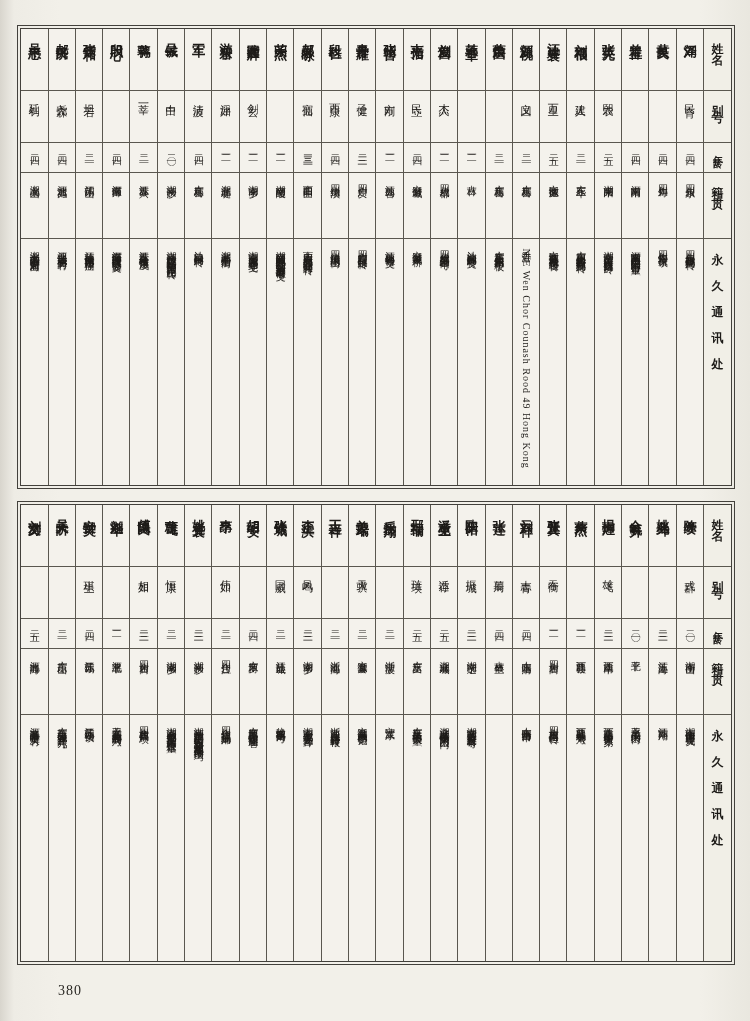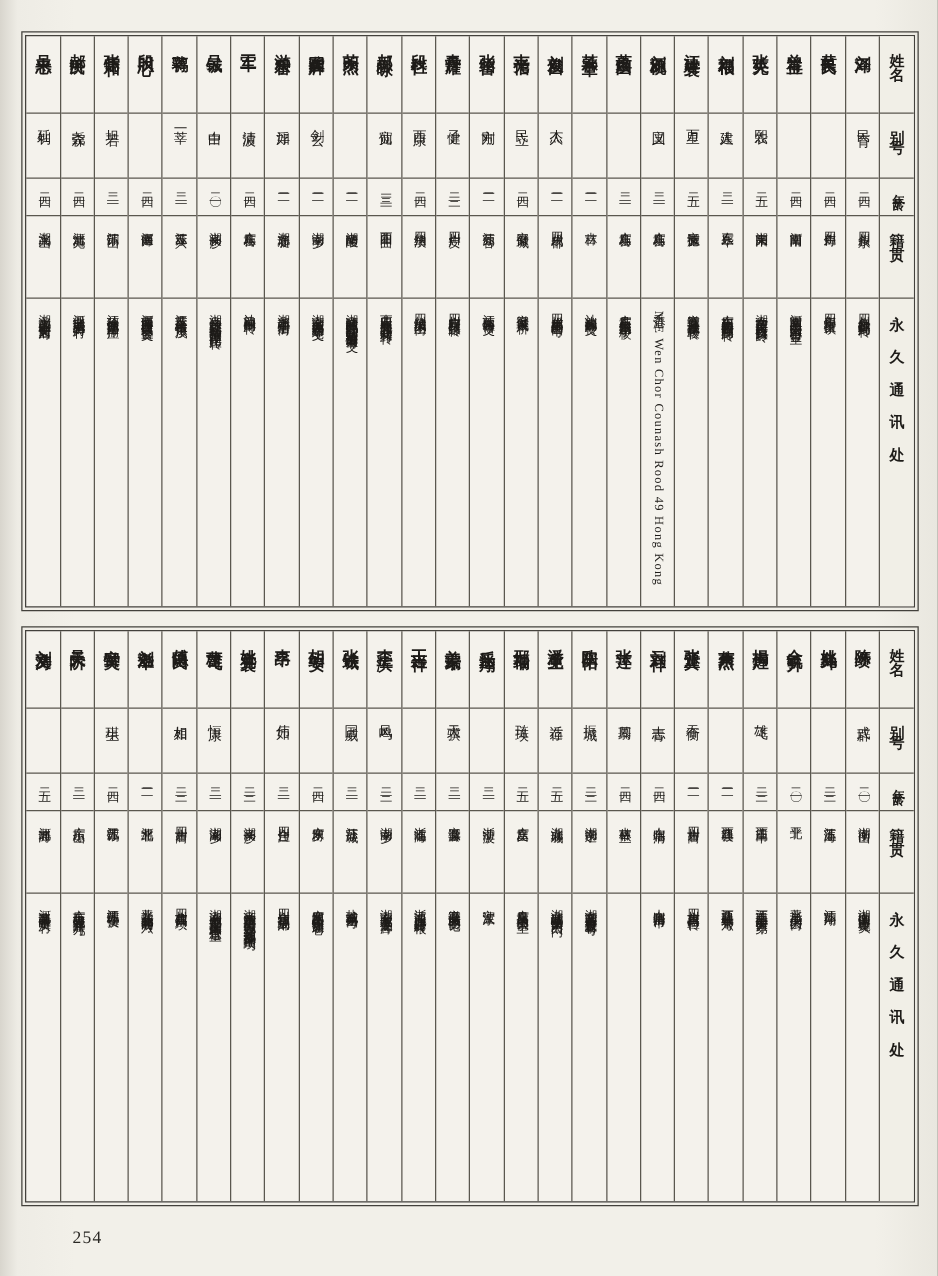--- a/index.html
+++ b/index.html
@@ -960,14 +960,14 @@
             <span class="v">河北静海</span>
           </div>
     <div class="cell row-addr">
             <span class="v">河北静海县中唯子头村</span>
           </div>
   </div>
       </div>
 
   </div>
 
-  <div class="page-number">254</div>
+  <div class="page-number">380</div>
 </div>
 
 </body></html>

